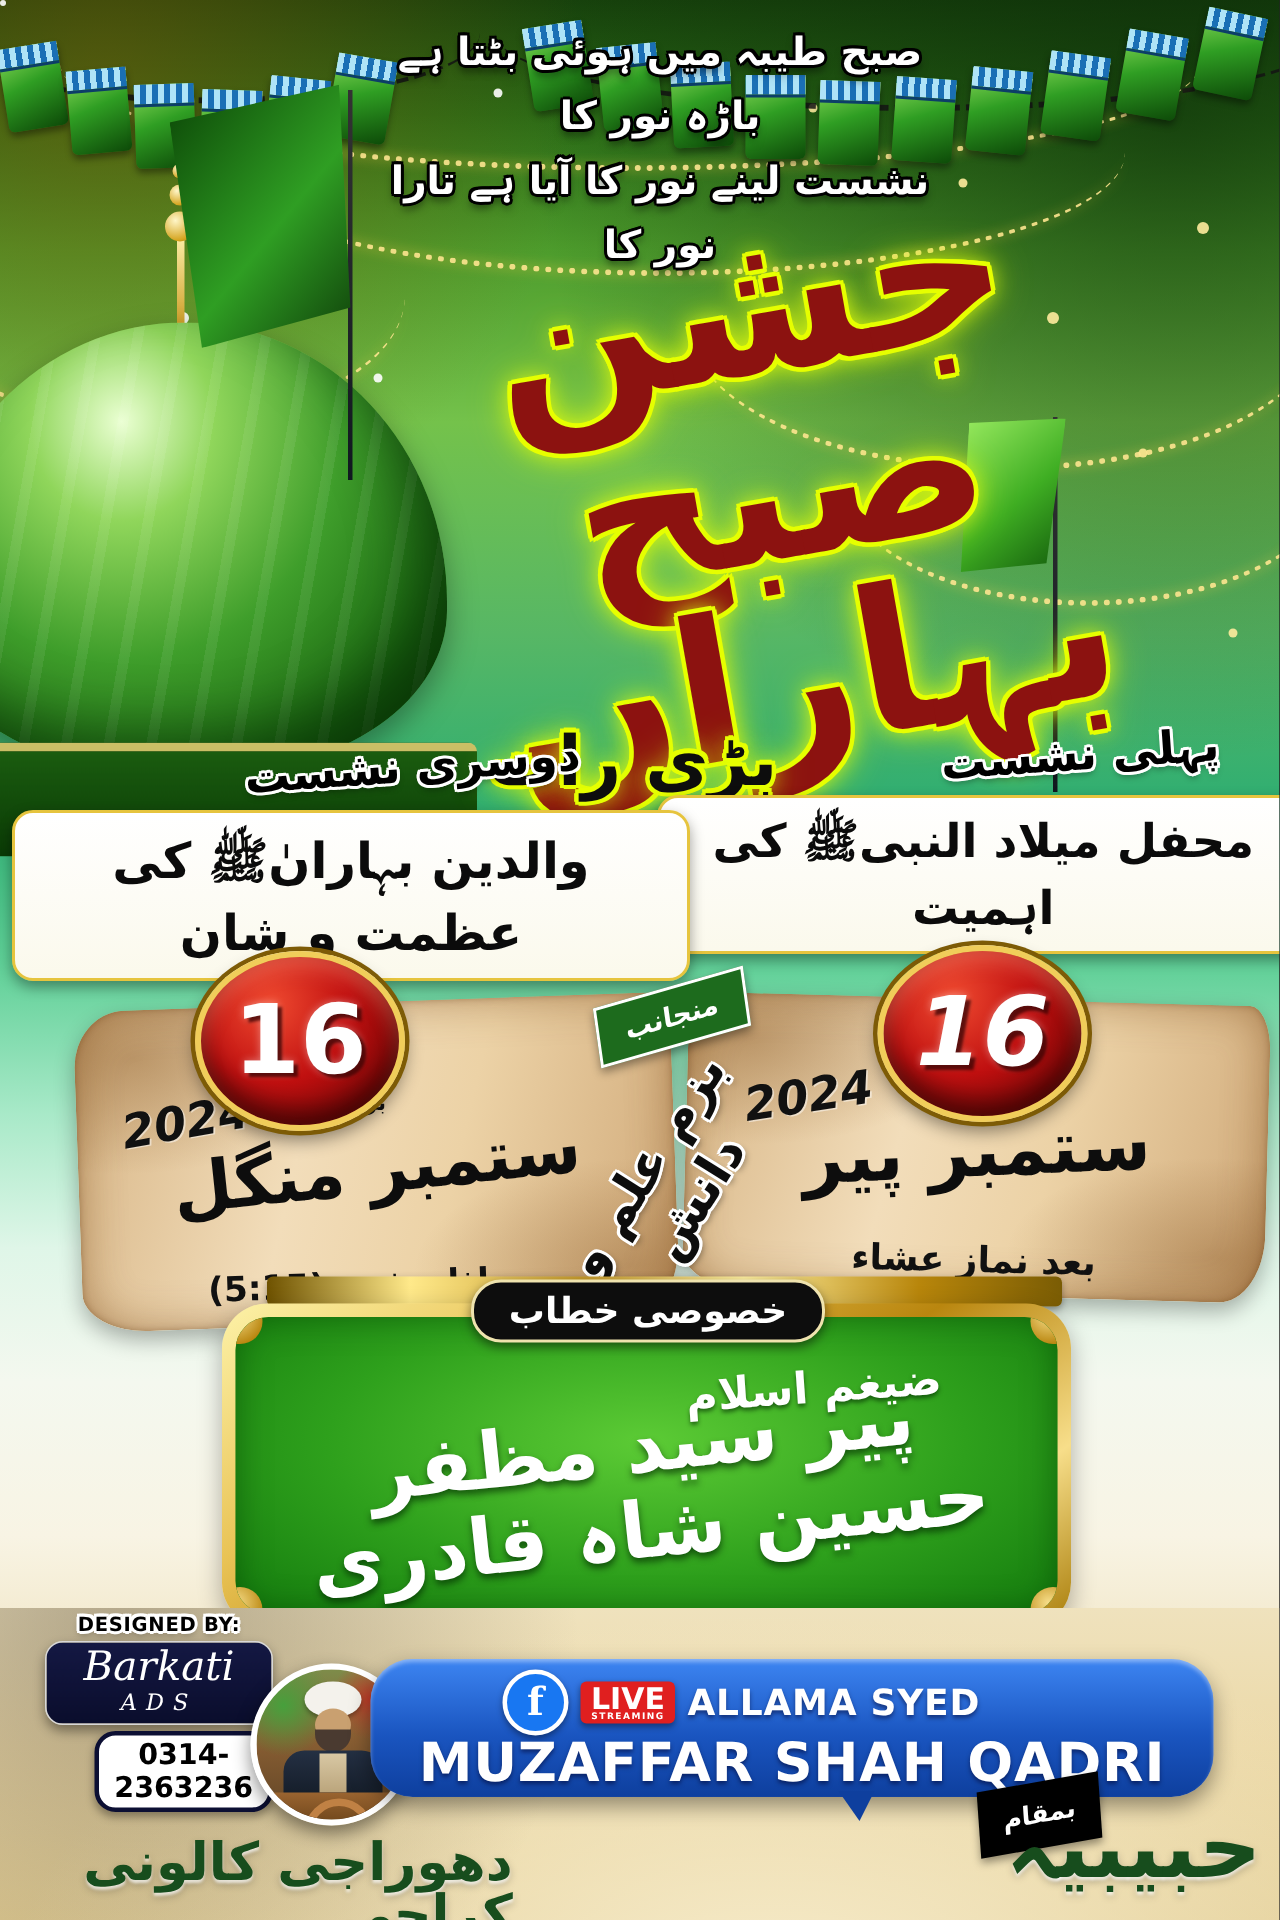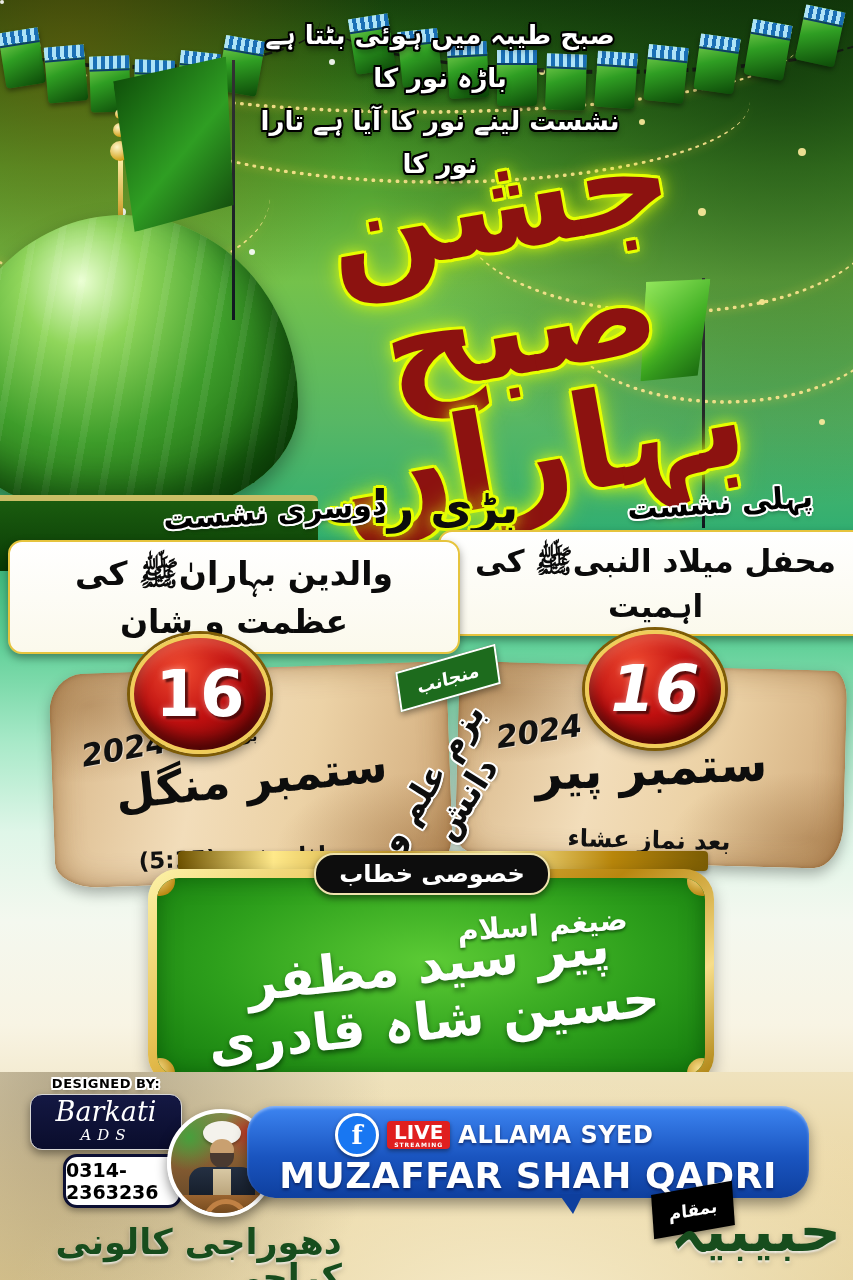--- a/index.html
+++ b/index.html
@@ -95,21 +95,21 @@
   .notch{position:absolute;width:30px;height:30px;border-radius:50%;
     background:radial-gradient(circle at 40% 35%,#f7de8a,#b9860f 75%);}
   .special-pill{position:absolute;background:#0d0d0d;border:2px solid #efe3ae;border-radius:20px;
     display:flex;align-items:center;justify-content:center;color:#fff;font-weight:bold;
     box-shadow:0 3px 7px rgba(0,0,0,.5);}
   
   .designer-head{color:#000;font-weight:900;letter-spacing:.5px;}
   .designer-card{background:linear-gradient(180deg,#141843,#0a0d2c);border:1.5px solid #d8d8d8;
     border-radius:12px;color:#fff;text-align:center;padding:3px 6px 5px;box-shadow:0 4px 8px rgba(0,0,0,.4);}
   .designer-phone{background:#fff;border:3px solid #0c0f33;border-radius:14px;color:#000;
-    font-weight:900;text-align:left;box-shadow:0 3px 6px rgba(0,0,0,.35);margin-left:33px;}
+    font-weight:900;text-align:center;box-shadow:0 3px 6px rgba(0,0,0,.35);margin-left:33px;}
   .photo-circle{position:absolute;border-radius:50%;border:4px solid #fff;overflow:hidden;
     box-shadow:0 5px 12px rgba(0,0,0,.45);
     background:
       radial-gradient(circle at 76% 20%, #c23b28 0%, rgba(194,59,40,0) 24%),
       radial-gradient(circle at 18% 24%, #47a03c 0%, rgba(71,160,60,0) 30%),
       linear-gradient(180deg,#7d8c4a 0%,#8a5f33 45%,#5f4426 100%);}
   .blue-banner{position:absolute;border-radius:28px;
     background:linear-gradient(180deg,#3d85f2 0%,#1a55c0 55%,#0e3f9e 100%);
     box-shadow:0 6px 14px rgba(0,0,0,.4), inset 0 2px 3px rgba(255,255,255,.4);color:#fff;}
   .fb-circle{width:38px;height:38px;border-radius:50%;background:#1877f2;border:3px solid #fff;

